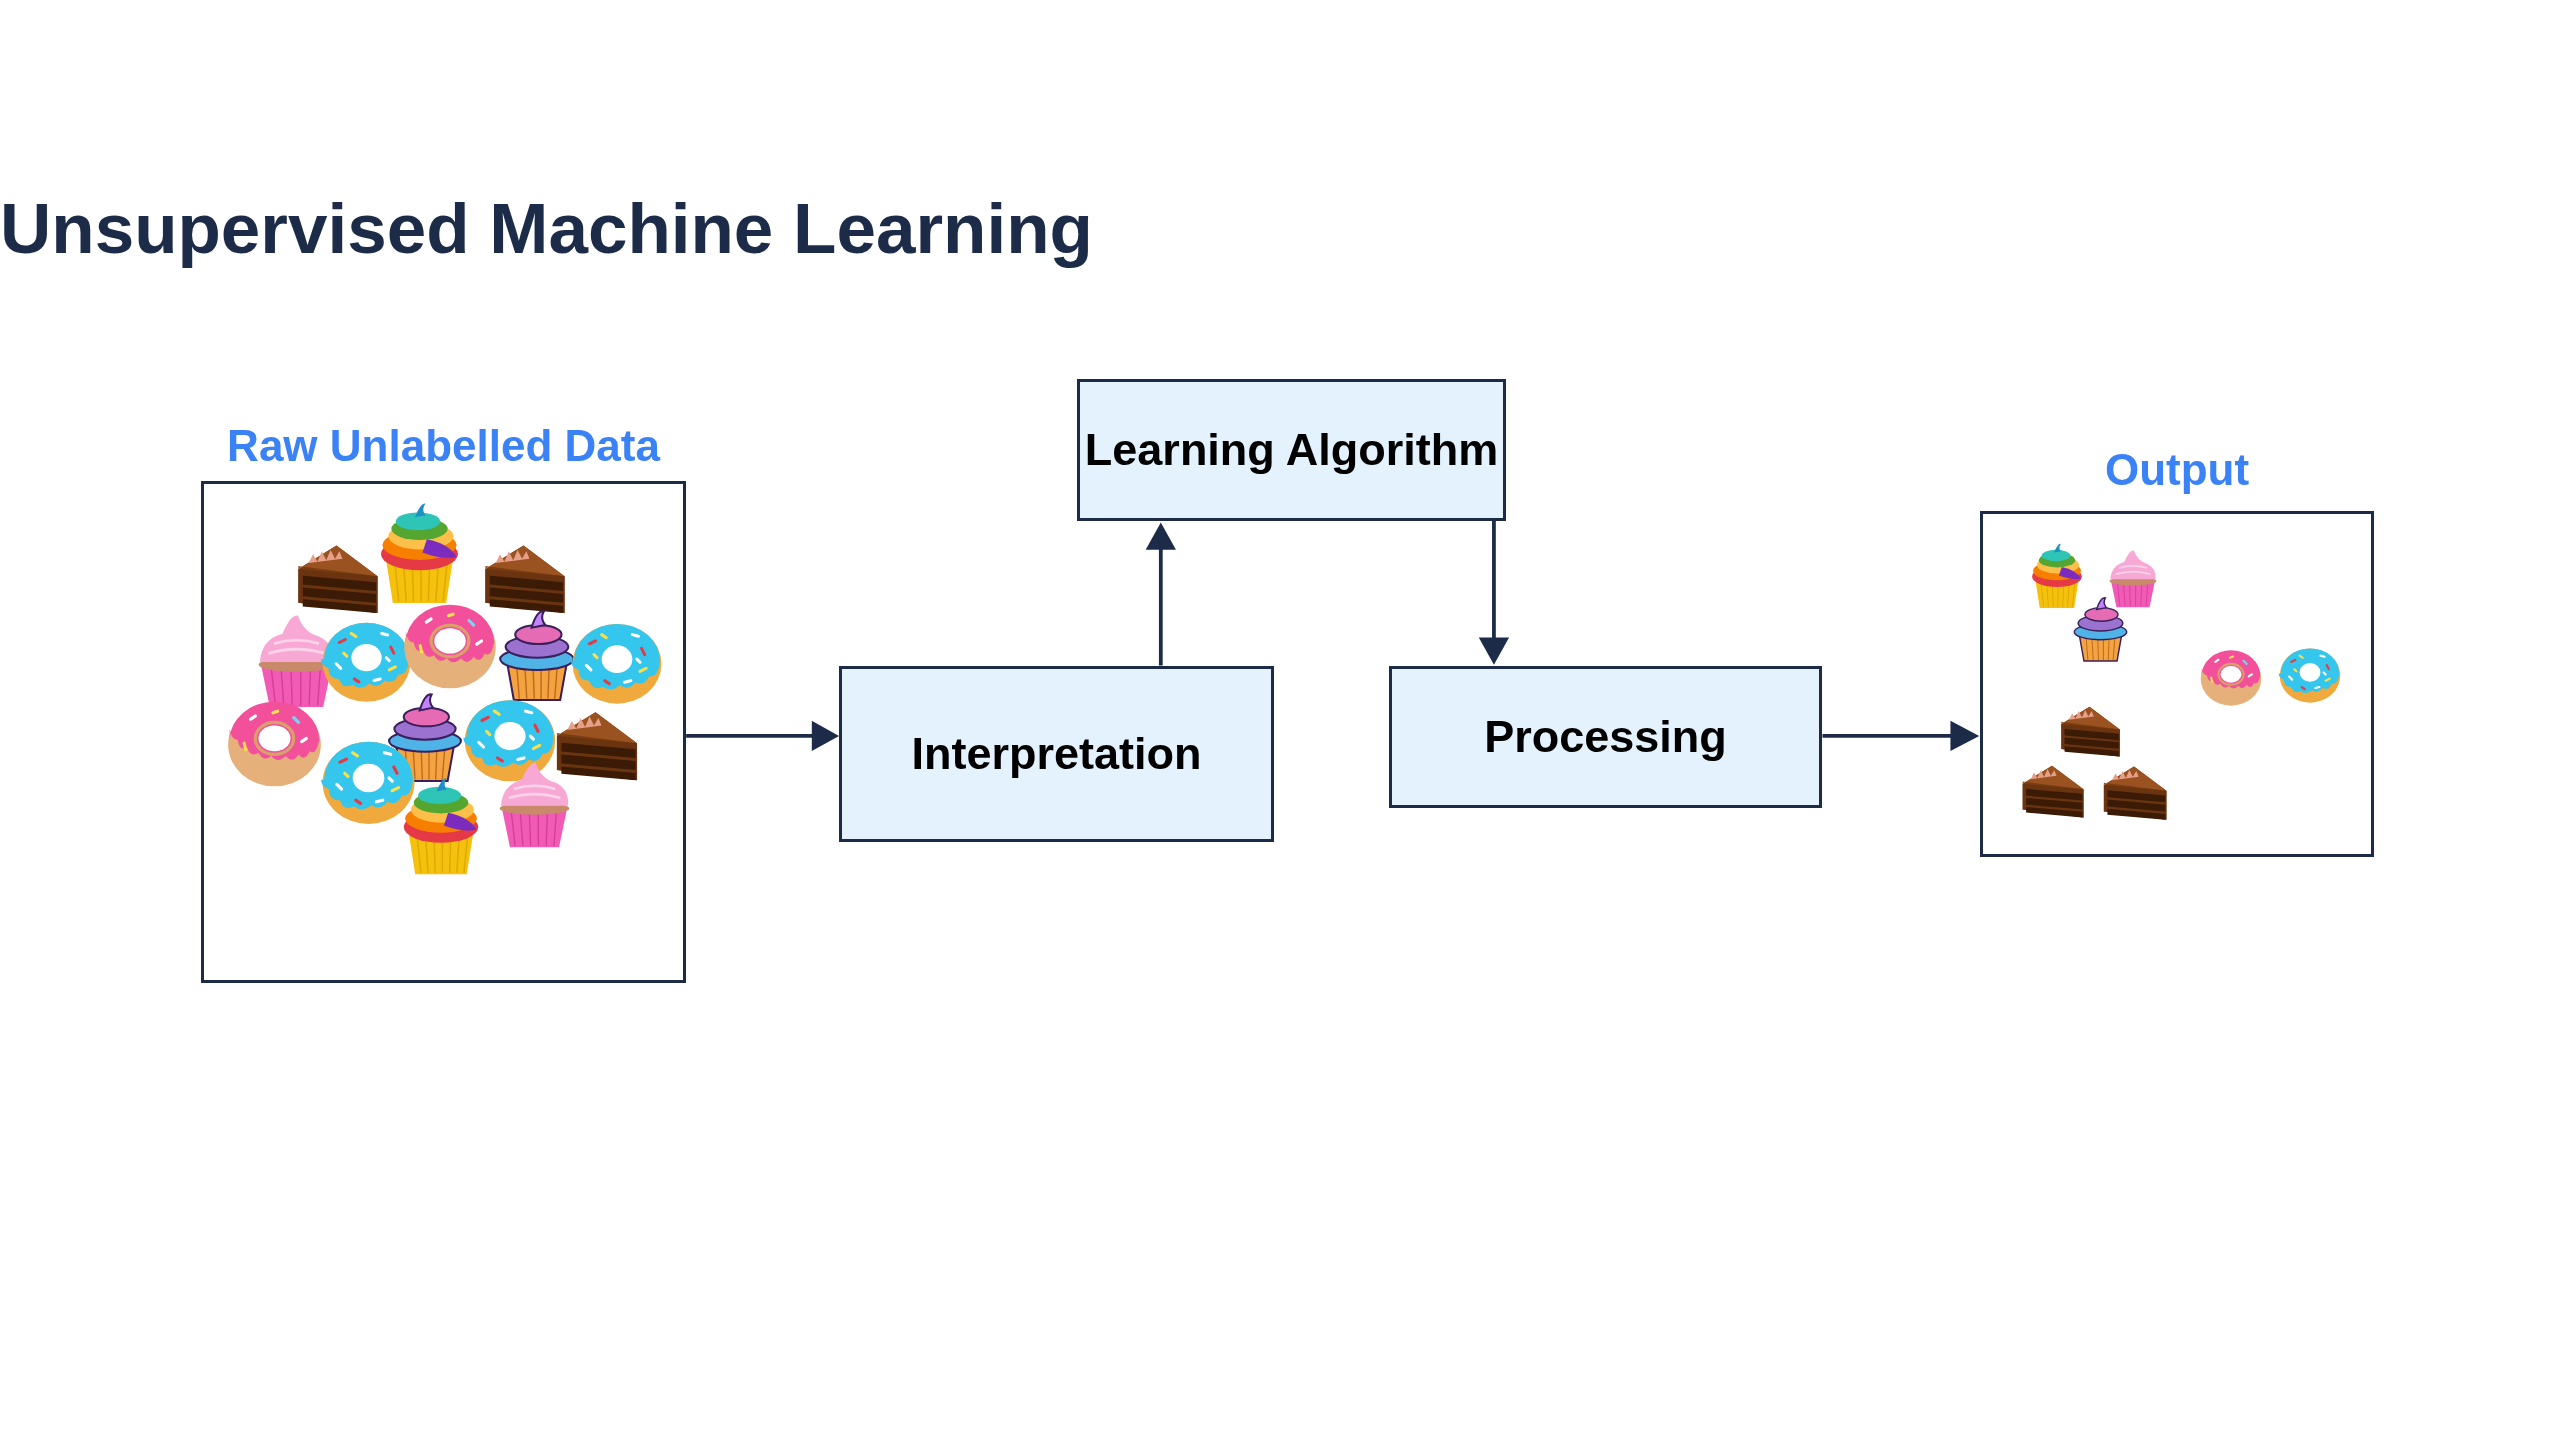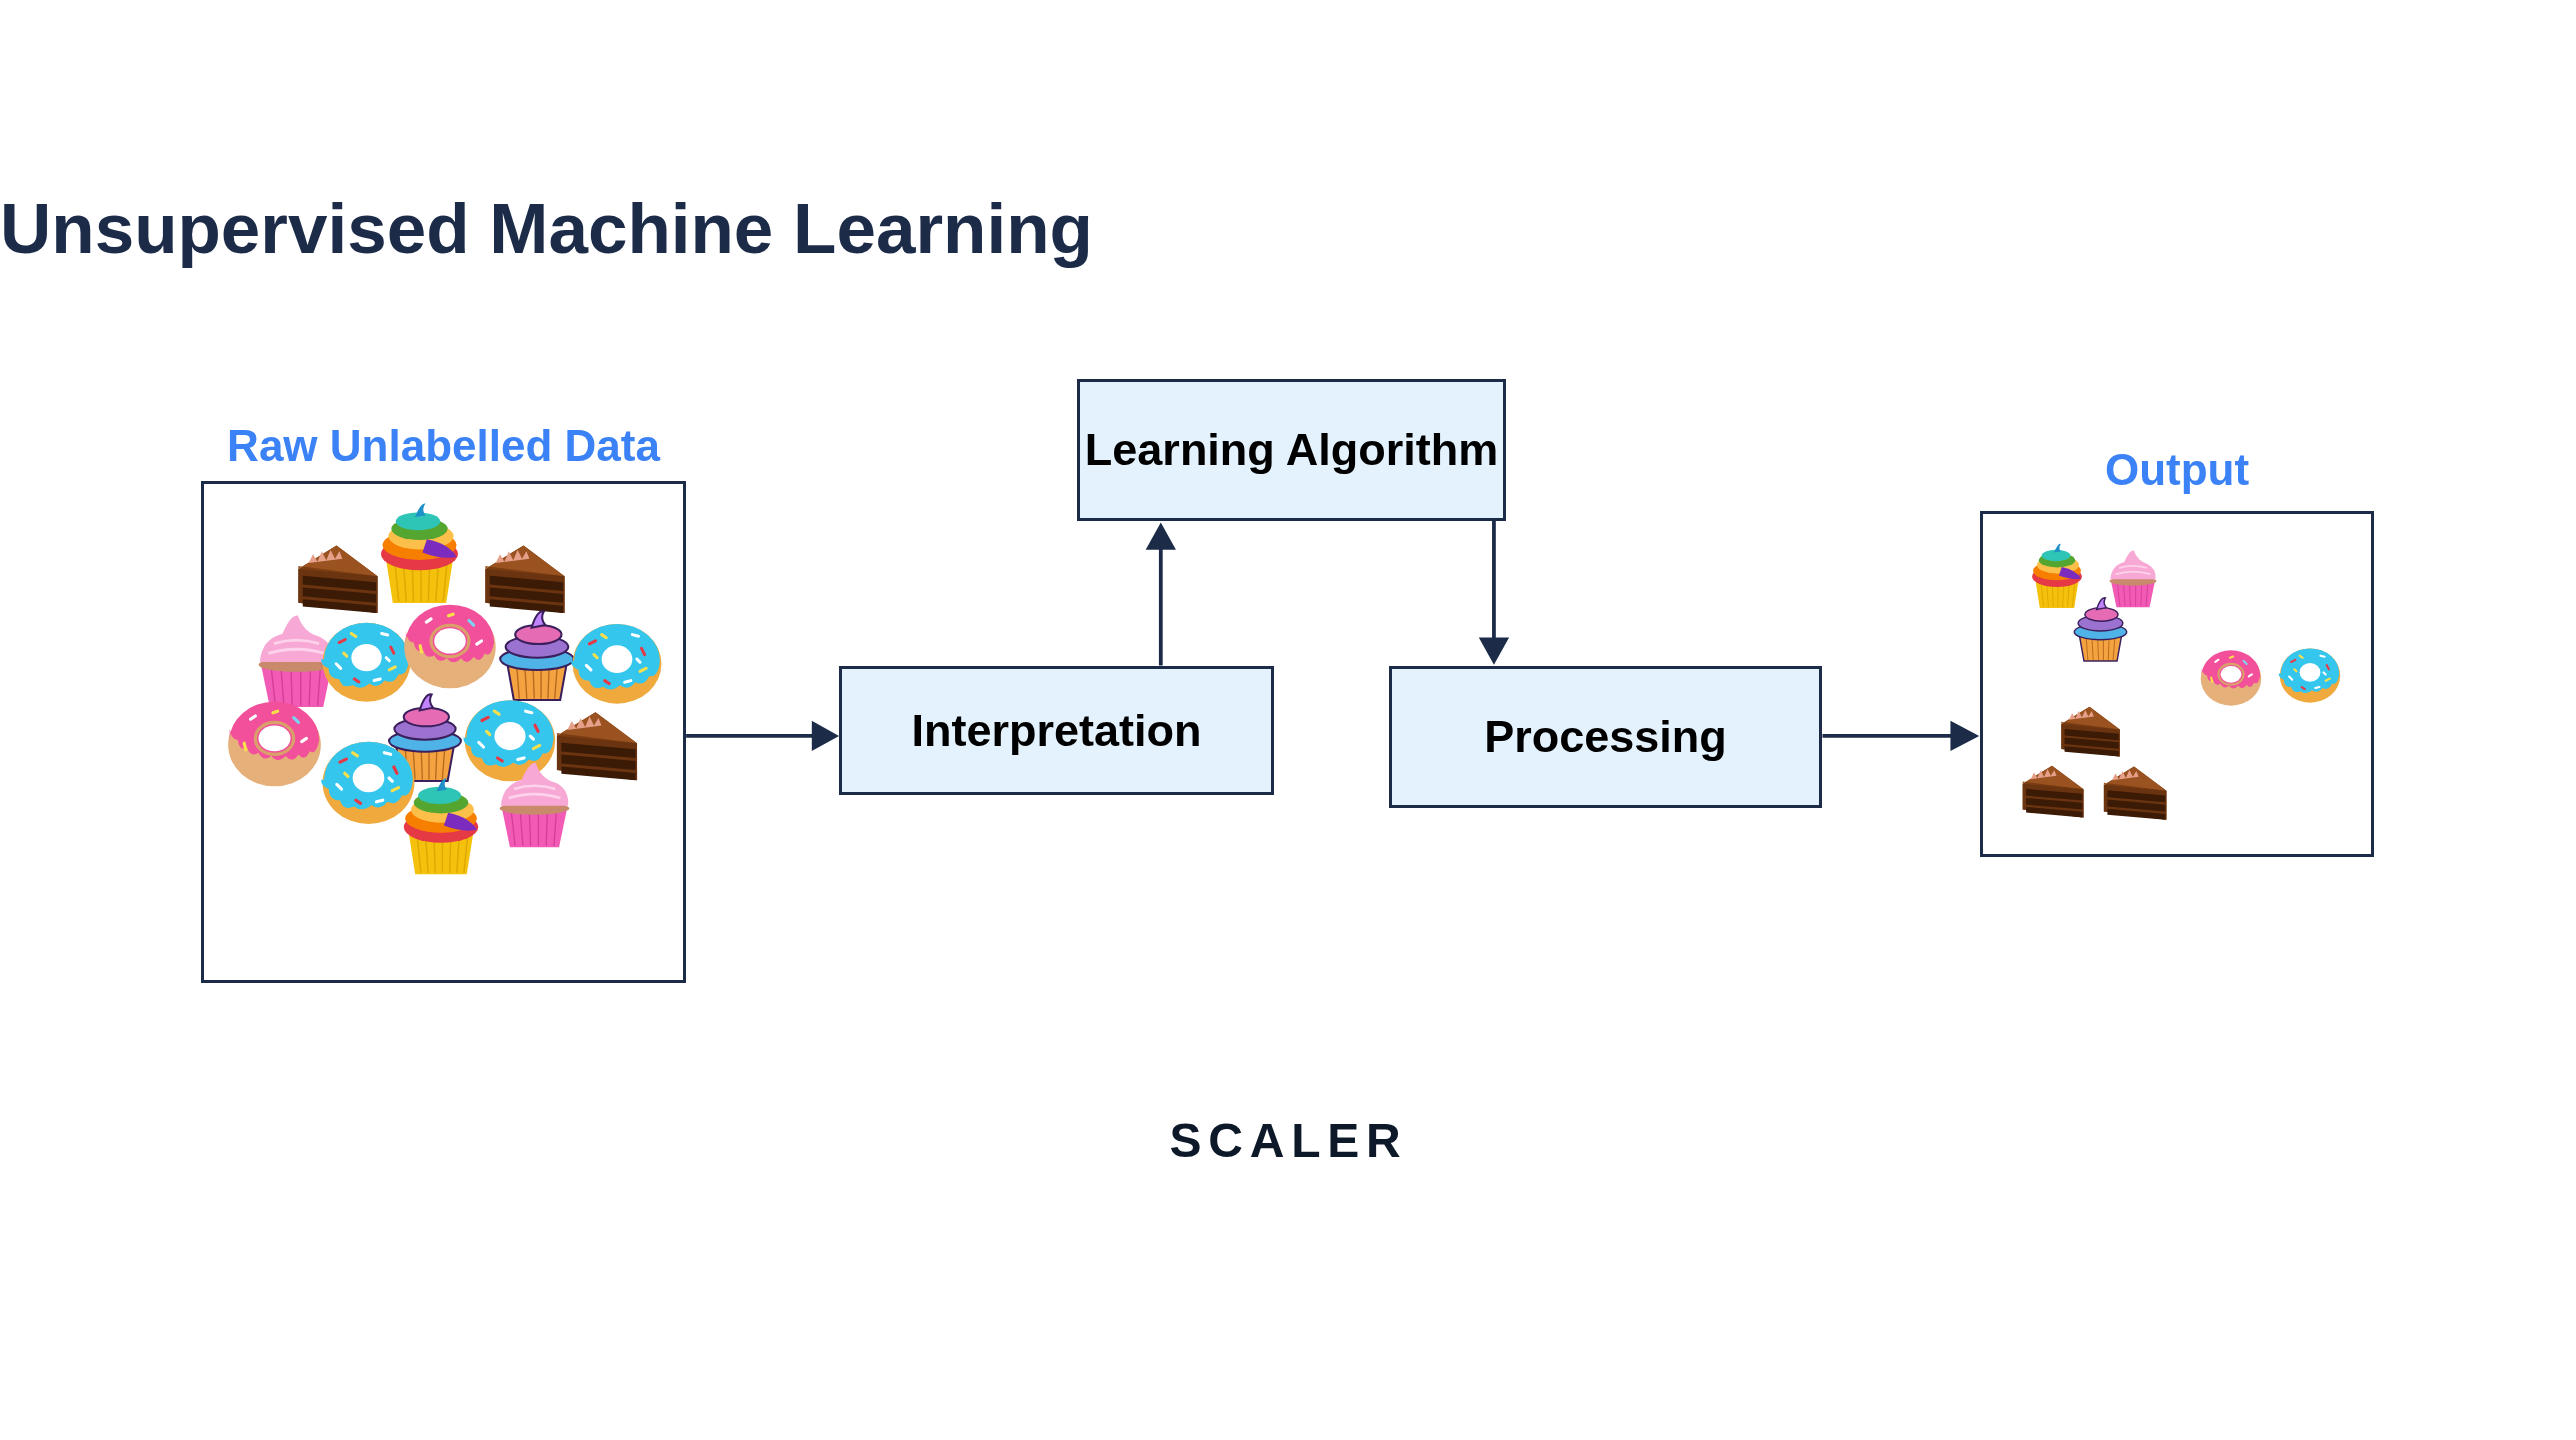--- a/index.html
+++ b/index.html
@@ -164,21 +164,21 @@
       <use href="#sym-pink-cupcake"></use>
     </svg>
   <svg class="food" style="left:398px;top:774px;width:86px;height:106px" viewBox="0 0 114 140" width="86" height="106">
       <use href="#sym-rainbow-cupcake"></use>
     </svg>
 </div>
 
 <div class="abs step" style="left:1077px; top:379px; width:429px; height:142px;">
   <span>Learning Algorithm</span>
 </div>
-<div class="abs step" style="left:839px; top:666px; width:435px; height:129px;">
+<div class="abs step" style="left:839px; top:666px; width:435px; height:176px;">
   <span>Interpretation</span>
 </div>
 <div class="abs step" style="left:1389px; top:666px; width:433px; height:142px;">
   <span>Processing</span>
 </div>
 
 <svg class="wires" width="2576" height="1440" viewBox="0 0 3402 1902">
   <g stroke="#1c2b48" stroke-width="5" fill="none">
     <line x1="906" y1="972" x2="1076" y2="972"></line>
     <line x1="1533" y1="879" x2="1533" y2="724"></line>
@@ -222,15 +222,14 @@
     <svg class="food" style="left:2018px;top:760px;width:68px;height:62px" viewBox="0 0 90 82" width="68" height="62">
         <use href="#sym-cake"></use>
       </svg>
     <svg class="food" style="left:2099px;top:760px;width:70px;height:65px" viewBox="0 0 92 86" width="70" height="65">
         <use href="#sym-cake"></use>
       </svg>
   </div>
 </div>
 
 <div class="abs" style="left:1137px; top:1113px; width:303px; height:197px;">
-  <div class="logo-scaler">SCALER</div>
 </div>
 
 
 </body></html>

